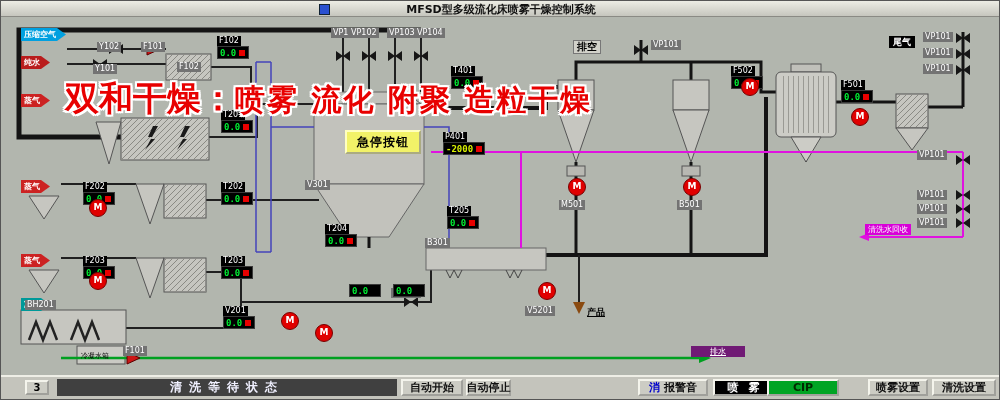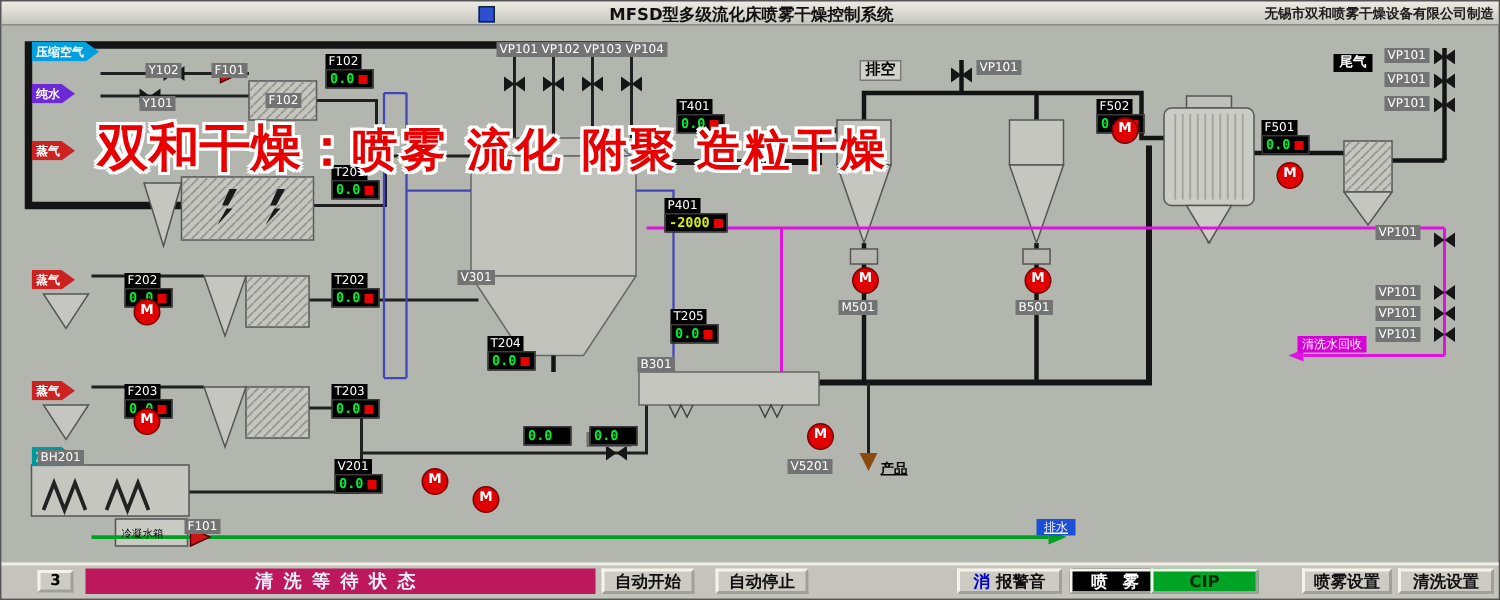--- a/index.html
+++ b/index.html
@@ -23,47 +23,46 @@
   .alarm{display:inline-block;width:6px;height:6px;background:#e80000;margin-left:3px;}
   
   .motor{position:absolute;width:16px;height:16px;border-radius:50%;background:#e00000;border:1px solid #700;color:#fff;font:bold 9px/15px "DejaVu Sans",sans-serif;text-align:center;z-index:12;cursor:pointer;}
   
   .src{position:absolute;height:13px;color:#fff;font:bold 8px/13px "DejaVu Sans",sans-serif;padding:0 10px 0 3px;z-index:10;clip-path:polygon(0 0,calc(100% - 9px) 0,100% 50%,calc(100% - 9px) 100%,0 100%);white-space:nowrap;}
   
   .plab{position:absolute;color:#000;font-weight:bold;font-size:9px;z-index:10;white-space:nowrap;text-decoration:underline;}
   .boxlab{position:absolute;background:#d2d2ca;border:1px solid #777;color:#000;font-weight:bold;font-size:10px;line-height:12px;padding:0 3px;z-index:10;white-space:nowrap;}
   .blklab{position:absolute;background:#000;color:#fff;font-weight:bold;font-size:9px;line-height:12px;padding:0 4px;z-index:10;white-space:nowrap;}
   .maglab{position:absolute;background:#d800d8;color:#fff;font-size:8px;line-height:11px;padding:0 3px;z-index:11;white-space:nowrap;}
-  .teallab{position:absolute;background:#1d4ed8;color:#fff;font-size:8px;line-height:11px;padding:0 5px;z-index:11;white-space:nowrap;text-decoration:underline;}
+  .teallab{position:absolute;background:#701a75;color:#fff;font-size:8px;line-height:11px;padding:0 19px;z-index:11;white-space:nowrap;text-decoration:underline;}
   .tanklab{position:absolute;color:#000;font-size:7px;z-index:10;white-space:nowrap;}
   
   .estop{position:absolute;width:76px;height:24px;background:#f2f268;border:2px outset #ffffc0;color:#000;font:bold 12px "DejaVu Sans",sans-serif;z-index:20;cursor:pointer;letter-spacing:1px;}
   
   .watermark{position:absolute;left:64px;top:60px;z-index:50;pointer-events:none;font-weight:bold;color:#e80000;white-space:nowrap;
     text-shadow:-2px 0 0 #fff,2px 0 0 #fff,0 -2px 0 #fff,0 2px 0 #fff,-2px -2px 0 #fff,2px 2px 0 #fff,2px -2px 0 #fff,-2px 2px 0 #fff;}
   .watermark .wm1{font-size:34px;}
   .watermark .wm2{font-size:30px;letter-spacing:2px;}
   
   .bottombar{position:absolute;bottom:0;left:0;width:1000px;height:22px;background:#c4c4bc;border-top:2px outset #eeeee6;z-index:40;}
   .btn{position:absolute;top:2px;height:17px;background:#ccccc4;border:2px outset #f4f4ec;color:#101010;font:bold 11px "DejaVu Sans",sans-serif;display:flex;align-items:center;justify-content:center;padding:0 3px;box-sizing:border-box;cursor:pointer;white-space:nowrap;}
   .btn.dark{background:#000;color:#fff;letter-spacing:3px;}
   .btn.green{background:#00a424;color:#002a00;}
-  .status{position:absolute;left:56px;top:2px;width:340px;height:17px;background:#be185d;color:#f0f0ff;font:bold 12px/17px "DejaVu Sans",sans-serif;text-align:center;letter-spacing:7px;}
+  .status{position:absolute;left:56px;top:2px;width:340px;height:17px;background:#404040;color:#f0f0ff;font:bold 12px/17px "DejaVu Sans",sans-serif;text-align:center;letter-spacing:7px;}
   .pagebox{position:absolute;left:24px;top:3px;width:24px;height:15px;background:#ccccc4;border:2px outset #f4f4ec;font:bold 10px/11px "DejaVu Sans",sans-serif;text-align:center;box-sizing:border-box;cursor:pointer;}
   .mute-prefix{color:#0000cc;margin-right:4px;}
 </style>
 </head>
 <body>
 
 <div class="screen">
 
   <div class="titlebar">
     <span class="title-icon"></span>
     <span class="title">MFSD型多级流化床喷雾干燥控制系统</span>
-    <span class="maker">无锡市双和喷雾干燥设备有限公司制造</span>
   </div>
 
   <div class="main">
 
     <svg class="pipes" viewBox="0 0 1000 363">
       <defs>
         <g id="valve">
             <path d="M-7,-5 L0,0 L-7,5 Z M7,-5 L0,0 L7,5 Z" fill="#161616"></path>
           </g>
         <g id="pump">
@@ -181,32 +180,32 @@
       <use href="#valve" x="962" y="179"></use>
       <use href="#valve" x="962" y="193"></use>
       <use href="#valve" x="962" y="207"></use>
       <use href="#valve" x="410" y="286"></use>
 
       <use href="#pump" x="152" y="33"></use>
       <use href="#pump" x="132" y="342"></use>
     </svg>
 
     <div class="src" style="left:20px;top:12px;background:#00a0e0;">压缩空气</div>
-    <div class="src" style="left:20px;top:40px;background:#6d28d9;text-align:right;">纯水</div>
+    <div class="src" style="left:20px;top:40px;background:#b91c1c;text-align:right;">纯水</div>
     <div class="src" style="left:20px;top:78px;background:#cc2222;">蒸气</div>
     <div class="src" style="left:20px;top:164px;background:#cc2222;">蒸气</div>
     <div class="src" style="left:20px;top:238px;background:#cc2222;">蒸气</div>
     <div class="src" style="left:20px;top:282px;background:#009999;">冷风</div>
 
     <span class="tag" style="left:96px;top:26px">Y102</span>
     <span class="tag" style="left:140px;top:26px">F101</span>
     <span class="tag" style="left:92px;top:48px">Y101</span>
     <span class="tag" style="left:176px;top:46px">F102</span>
     <span class="tag" style="left:330px;top:12px">VP101</span>
-    <span class="tag" style="left:358px;top:12px">VP102</span>
+    <span class="tag" style="left:348px;top:12px">VP102</span>
     <span class="tag" style="left:386px;top:12px">VP103</span>
     <span class="tag" style="left:414px;top:12px">VP104</span>
     <span class="tag" style="left:650px;top:24px">VP101</span>
     <span class="tag" style="left:304px;top:164px">V301</span>
     <span class="tag" style="left:558px;top:184px">M501</span>
     <span class="tag" style="left:676px;top:184px">B501</span>
     <span class="tag" style="left:424px;top:222px">B301</span>
     <span class="tag" style="left:390px;top:272px">VP201</span>
     <span class="tag" style="left:524px;top:290px">V5201</span>
     <span class="tag" style="left:24px;top:284px">BH201</span>
@@ -331,31 +330,32 @@
     <div class="motor" style="left:88px;top:183px">M</div>
     <div class="motor" style="left:88px;top:256px">M</div>
     <div class="motor" style="left:567px;top:162px">M</div>
     <div class="motor" style="left:682px;top:162px">M</div>
     <div class="motor" style="left:740px;top:62px">M</div>
     <div class="motor" style="left:850px;top:92px">M</div>
     <div class="motor" style="left:280px;top:296px">M</div>
     <div class="motor" style="left:314px;top:308px">M</div>
     <div class="motor" style="left:537px;top:266px">M</div>
 
+    <button class="estop" style="left:344px;top:114px">急停按钮</button>
 
     <div class="watermark">
       <span class="wm1">双和干燥：</span><span class="wm2">喷雾 流化 附聚 造粒干燥</span>
     </div>
   </div>
 
   <div class="bottombar">
     <div class="pagebox">3</div>
     <div class="status">清洗等待状态</div>
     <div class="btn" style="left:400px;width:62px">自动开始</div>
-    <div class="btn" style="left:476px;width:62px">自动停止</div>
+    <div class="btn" style="left:465px;width:45px">自动停止</div>
     <div class="btn" style="left:637px;width:70px">
       <span class="mute-prefix">消</span>
       <span>报警音</span>
     </div>
     <div class="btn dark" style="left:712px;width:64px">喷 雾</div>
     <div class="btn green" style="left:766px;width:72px">CIP</div>
     <div class="btn" style="left:867px;width:60px">喷雾设置</div>
     <div class="btn" style="left:931px;width:64px">清洗设置</div>
   </div>
 

